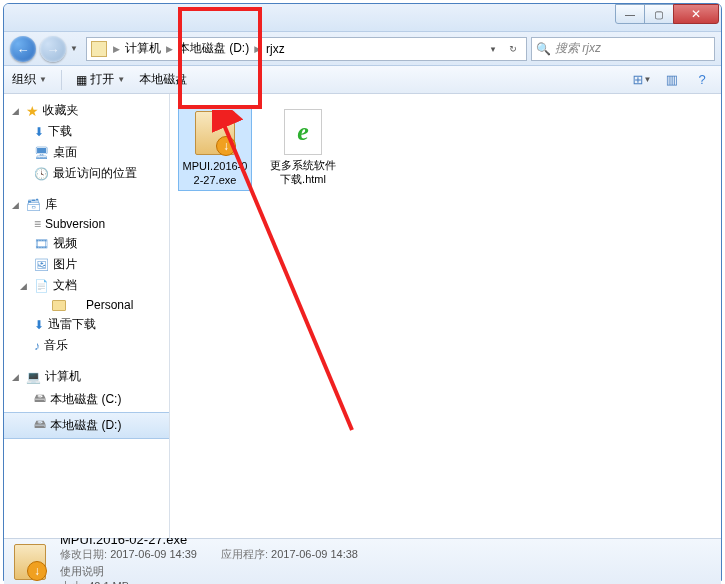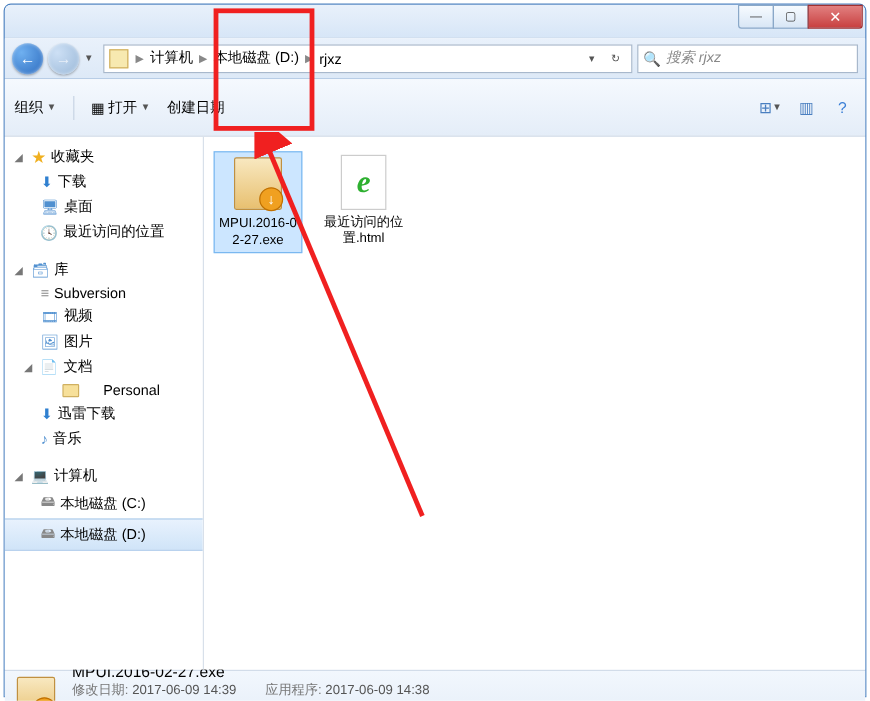--- a/index.html
+++ b/index.html
@@ -19,21 +19,21 @@
 .nav-dd { width: 12px; font-size: 8px; color: #555; }
 .addressbar { flex: 1; height: 24px; background: #fff; border: 1px solid #a8b8cc; display: flex; align-items: center; padding: 0 4px; font-size: 12px; }
 .addr-icon { width: 16px; height: 16px; background: #f7e9b0; border: 1px solid #d0b060; margin-right: 4px; }
 .crumb { padding: 0 3px; cursor: pointer; }
 .crumb-sep { color: #888; padding: 0 2px; font-size: 9px; }
 .addr-tail { margin-left: auto; display: flex; gap: 2px; }
 .addr-btn { width: 18px; height: 18px; display: flex; align-items: center; justify-content: center; font-size: 9px; color: #555; }
 .searchbox { width: 184px; height: 24px; background: #fff; border: 1px solid #a8b8cc; display: flex; align-items: center; padding: 0 4px; font-size: 12px; color: #888; font-style: italic; }
 .search-icon { margin-right: 4px; font-style: normal; color: #4a7fc0; font-size: 12px; }
 
-.toolbar { height: 48px; background: linear-gradient(#f5f9fe,#e4edf8); border-bottom: 1px solid #c8d4e4; display: flex; align-items: center; padding: 0 8px; font-size: 12px; gap: 14px; }
+.toolbar { height: 28px; background: linear-gradient(#f5f9fe,#e4edf8); border-bottom: 1px solid #c8d4e4; display: flex; align-items: center; padding: 0 8px; font-size: 12px; gap: 14px; }
 .tb-item { display: flex; align-items: center; gap: 3px; cursor: pointer; }
 .tb-dd { font-size: 8px; color: #555; }
 .tb-sep { width: 1px; height: 20px; background: #c8d4e4; }
 .tb-right { margin-left: auto; display: flex; gap: 8px; align-items: center; }
 .tb-icon { width: 22px; height: 20px; display: flex; align-items: center; justify-content: center; color: #4a7fc0; font-size: 13px; }
 
 .body-area { display: flex; height: 444px; }
 .sidebar { width: 166px; background: #fff; border-right: 1px solid #d8e0ea; overflow-y: auto; font-size: 12px; padding: 6px 0; position: relative; }
 .sidebar::-webkit-scrollbar { width: 16px; }
 .sidebar::-webkit-scrollbar-track { background: #f0f0f0; }
@@ -124,21 +124,21 @@
       <span>组织</span>
       <span class="tb-dd">▼</span>
     </div>
     <div class="tb-sep"></div>
     <div class="tb-item">
       <span>▦</span>
       <span>打开</span>
       <span class="tb-dd">▼</span>
     </div>
     <div class="tb-item">
-      <span>创建日期</span>
+      <span>本地磁盘</span>
     </div>
     <div class="tb-right">
       <div class="tb-icon">⊞ <span class="tb-dd">▼</span></div>
       <div class="tb-icon">▥</div>
       <div class="tb-icon" style="color:#3a7fd6;">?</div>
     </div>
   </div>
 
   <div class="body-area">
 
@@ -221,21 +221,21 @@
       <div class="file-item selected">
         <div class="file-icon">
             <div class="exe-icon"></div>
           </div>
         <div class="file-label">MPUI.2016-02-27.exe</div>
       </div>
       <div class="file-item">
         <div class="file-icon">
             <div class="html-icon"></div>
           </div>
-        <div class="file-label">最近访问的位置.html</div>
+        <div class="file-label">更多系统软件下载.html</div>
       </div>
     </div>
 
   </div>
 
   <div class="statusbar">
     <div class="status-icon">
         <div class="exe-icon"></div>
       </div>
     <div class="status-text">

